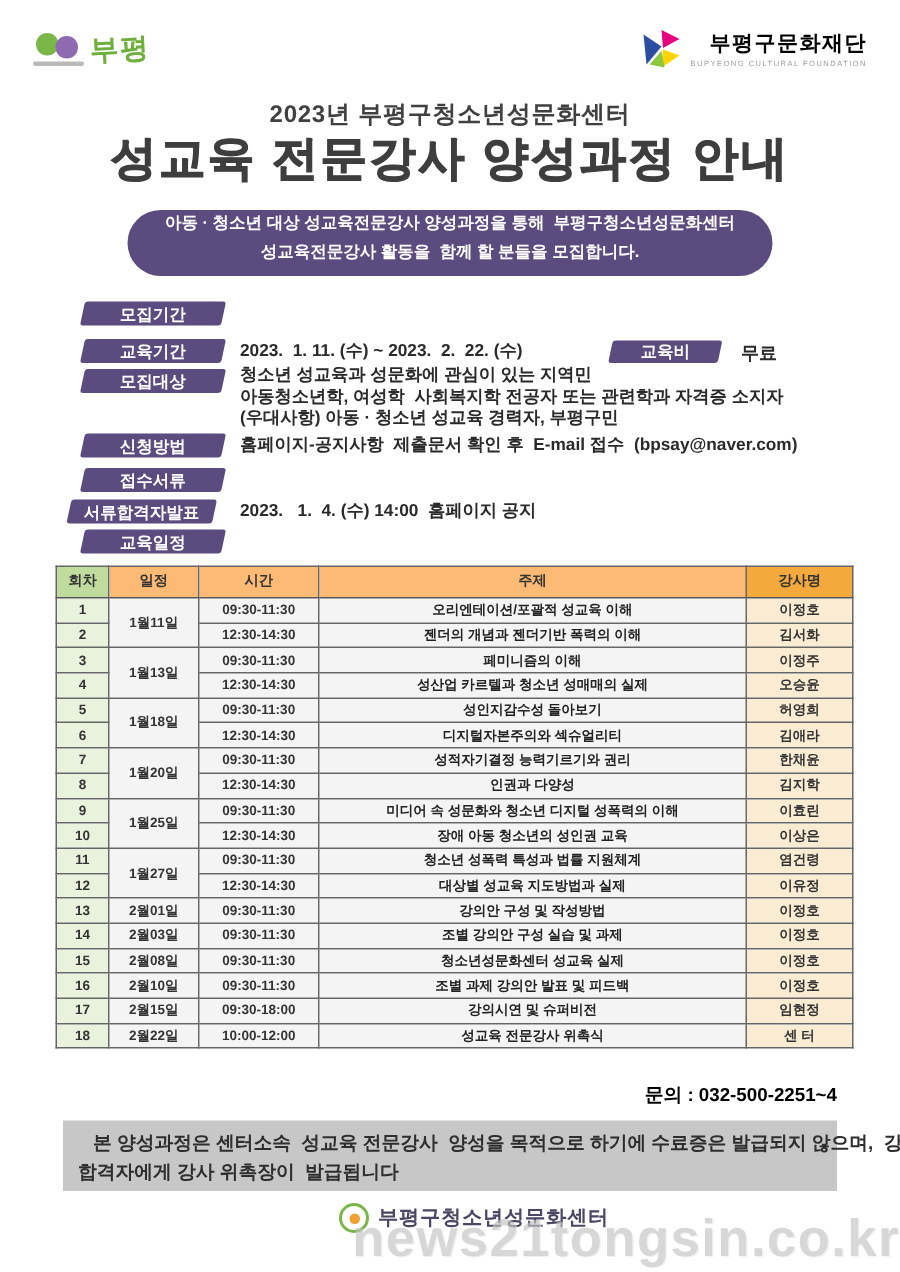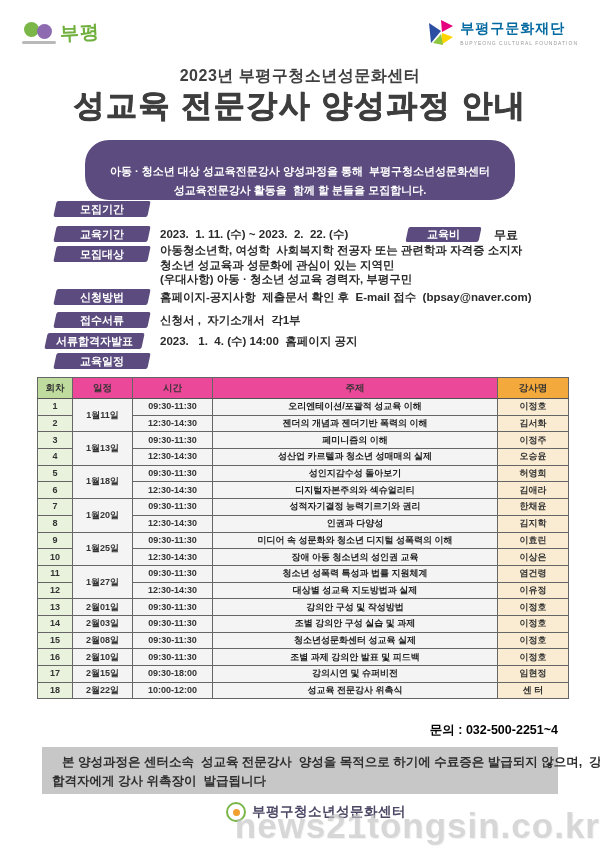--- a/index.html
+++ b/index.html
@@ -6,34 +6,34 @@
   .page{position:relative;width:600px;height:848px;background:#ffffff;overflow:hidden;
         font-family:"Liberation Sans", sans-serif;color:#333;}
 
   
   .city-logo{position:absolute;left:22px;top:18px;width:110px;height:40px;}
   .city-logo .c1{position:absolute;left:2px;top:4px;width:15px;height:15px;border-radius:50%;background:#7ab648;}
   .city-logo .c2{position:absolute;left:15px;top:6px;width:15px;height:15px;border-radius:50%;background:#8e6bb0;}
   .city-logo .caption-bar{position:absolute;left:0;top:23px;width:34px;height:3px;background:#b9b9b9;border-radius:2px;}
   .city-logo .city-name{position:absolute;left:38px;top:2px;font-size:19px;font-weight:bold;color:#6faf3c;transform:rotate(-3deg);letter-spacing:1px;}
   .foundation-logo{position:absolute;right:22px;top:20px;display:flex;align-items:flex-start;gap:6px;}
-  .foundation-logo .fl-name{font-size:14px;font-weight:bold;color:#0369a1;letter-spacing:1px;}
+  .foundation-logo .fl-name{font-size:14px;font-weight:bold;color:#000000;letter-spacing:1px;text-align:right;}
   .foundation-logo .fl-cap{font-size:5px;color:#9a9a9a;letter-spacing:1px;margin-top:2px;text-align:center;}
 
   
   .title1{position:absolute;left:0;top:66px;width:600px;text-align:center;
           font-size:16px;font-weight:800;color:#404040;letter-spacing:0.5px;}
   .title2{position:absolute;left:0;top:85px;width:600px;text-align:center;
           font-size:31px;font-weight:800;color:#3e3e3e;letter-spacing:1.5px;
           -webkit-text-stroke:0.8px #3e3e3e;}
 
   
-  .intro{position:absolute;left:85px;top:140px;width:430px;height:60px;background:#5b4b7e;
+  .intro{position:absolute;left:85px;top:140px;width:430px;height:44px;background:#5b4b7e;
          border-radius:24px;color:#fff;font-size:11px;font-weight:bold;
-         display:flex;flex-direction:column;justify-content:flex-end;align-items:center;line-height:1.75;}
+         display:flex;flex-direction:column;justify-content:flex-start;align-items:center;line-height:1.75;}
   .intro div{white-space:pre;}
 
   
   .info-row{position:absolute;left:0;width:600px;height:18px;}
   .label-box{position:absolute;left:55px;top:0;min-width:74px;padding:0 10px;height:16px;
              background:#5b4b7e;color:#fff;font-size:11px;font-weight:bold;
              display:flex;align-items:center;justify-content:center;
              transform:skewX(-12deg);border-radius:2px;}
   .label-box span{transform:skewX(12deg);white-space:nowrap;}
   .label-box.wide{left:46px;}
@@ -47,21 +47,21 @@
 
   
   table.schedule{position:absolute;left:37px;top:377px;width:531px;border-collapse:collapse;
                  table-layout:fixed;font-weight:bold;}
   .schedule th,.schedule td{border:1px solid #666;text-align:center;vertical-align:middle;
                  padding:0;font-size:9px;color:#333;overflow:hidden;white-space:nowrap;line-height:1;}
   .schedule thead th{height:20px;font-size:9.5px;border-bottom:1.5px solid #555;}
   .schedule tbody td{height:15.7px;}
   .schedule{border:1.5px solid #444;}
   th.c-no{background:#bfdc9e;}
-  th.c-date,th.c-time,th.c-topic{background:#ec4899;}
+  th.c-date,th.c-time,th.c-topic{background:#fdba74;}
   th.c-inst{background:#f3a93c;}
   td.c-no{background:#e8f2dc;}
   td.c-date,td.c-time,td.c-topic{background:#f4f4f4;}
   td.c-topic{color:#222;}
   td.c-inst{background:#faecd2;}
   tr.sub td{border-top:1px dotted #a8a8a8;}
 
   
   .footnote-left{position:absolute;left:44px;top:722px;font-size:12px;font-weight:bold;color:#222;white-space:pre;}
   .footnote-right{position:absolute;right:42px;top:722px;font-size:12.5px;font-weight:bold;color:#000000;}
@@ -133,39 +133,36 @@
         <div class="fee-box">
           <span>교육비</span>
         </div>
         <div class="fee-value">무료</div>
       </div>
       <div class="info-row" style="top: 242px;">
         <div class="label-box" style="top: 4px;">
           <span>모집대상</span>
         </div>
         <div class="info-value">
+          <div>청소년 성교육과 성문화에 관심이 있는 지역민</div>
           <div>아동청소년학, 여성학  사회복지학 전공자 또는 관련학과 자격증 소지자</div>
-          <div>청소년 성교육과 성문화에 관심이 있는 지역민</div>
           <div>(우대사항) 아동 · 청소년 성교육 경력자, 부평구민</div>
         </div>
       </div>
       <div class="info-row" style="top: 289px;">
         <div class="label-box">
           <span>신청방법</span>
         </div>
         <div class="info-value">
           <div>홈페이지-공지사항  제출문서 확인 후  E-mail 접수  (bpsay@naver.com)</div>
         </div>
       </div>
       <div class="info-row" style="top: 312px;">
         <div class="label-box">
           <span>접수서류</span>
-        </div>
-        <div class="info-value">
-          <div>신청서 ,  자기소개서  각1부</div>
         </div>
       </div>
       <div class="info-row" style="top: 333px;">
         <div class="label-box wide">
           <span>서류합격자발표</span>
         </div>
         <div class="info-value">
           <div>2023.   1.  4. (수) 14:00  홈페이지 공지</div>
         </div>
       </div>

